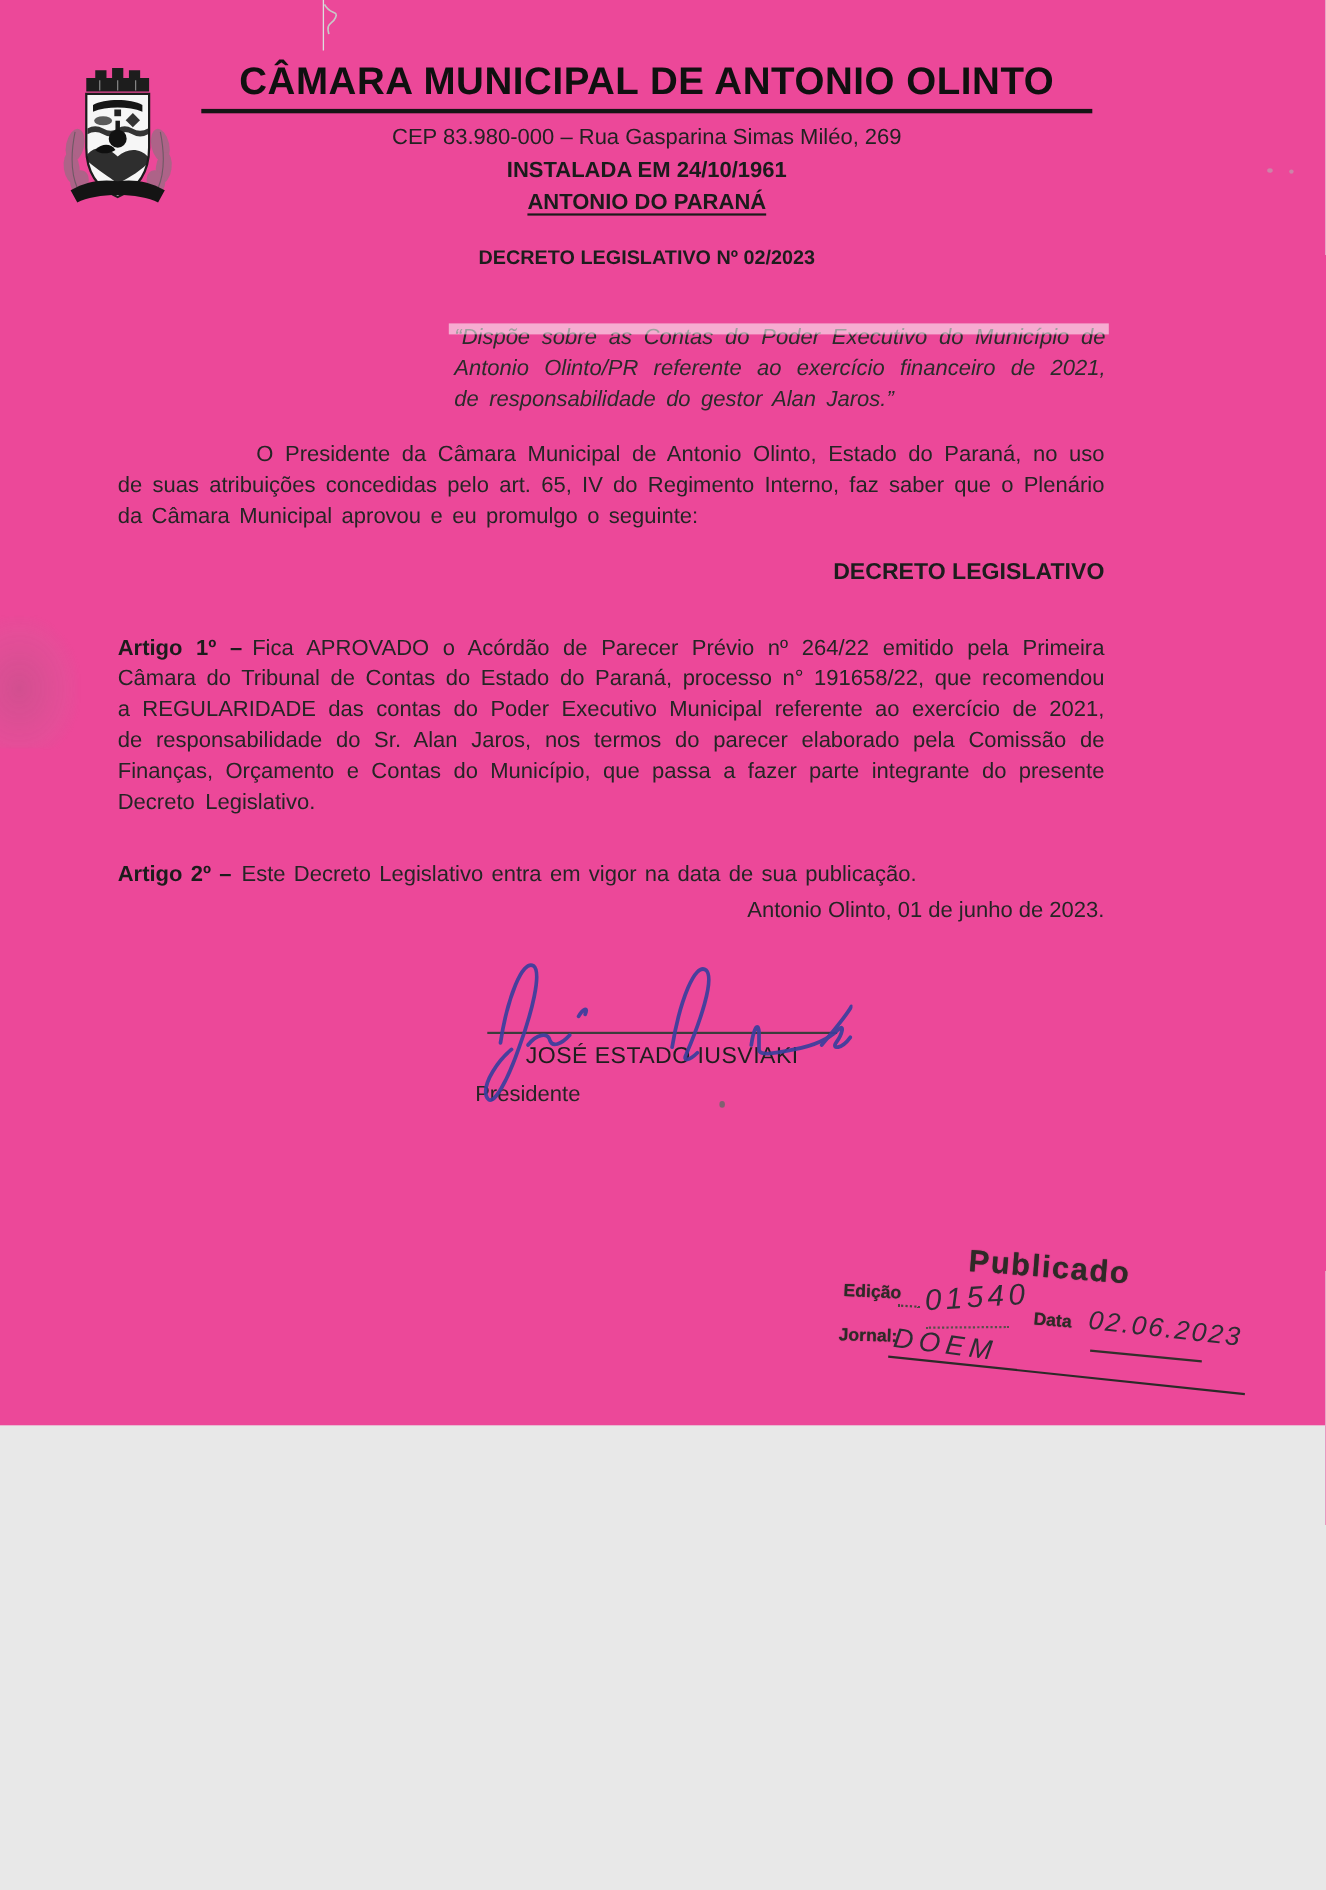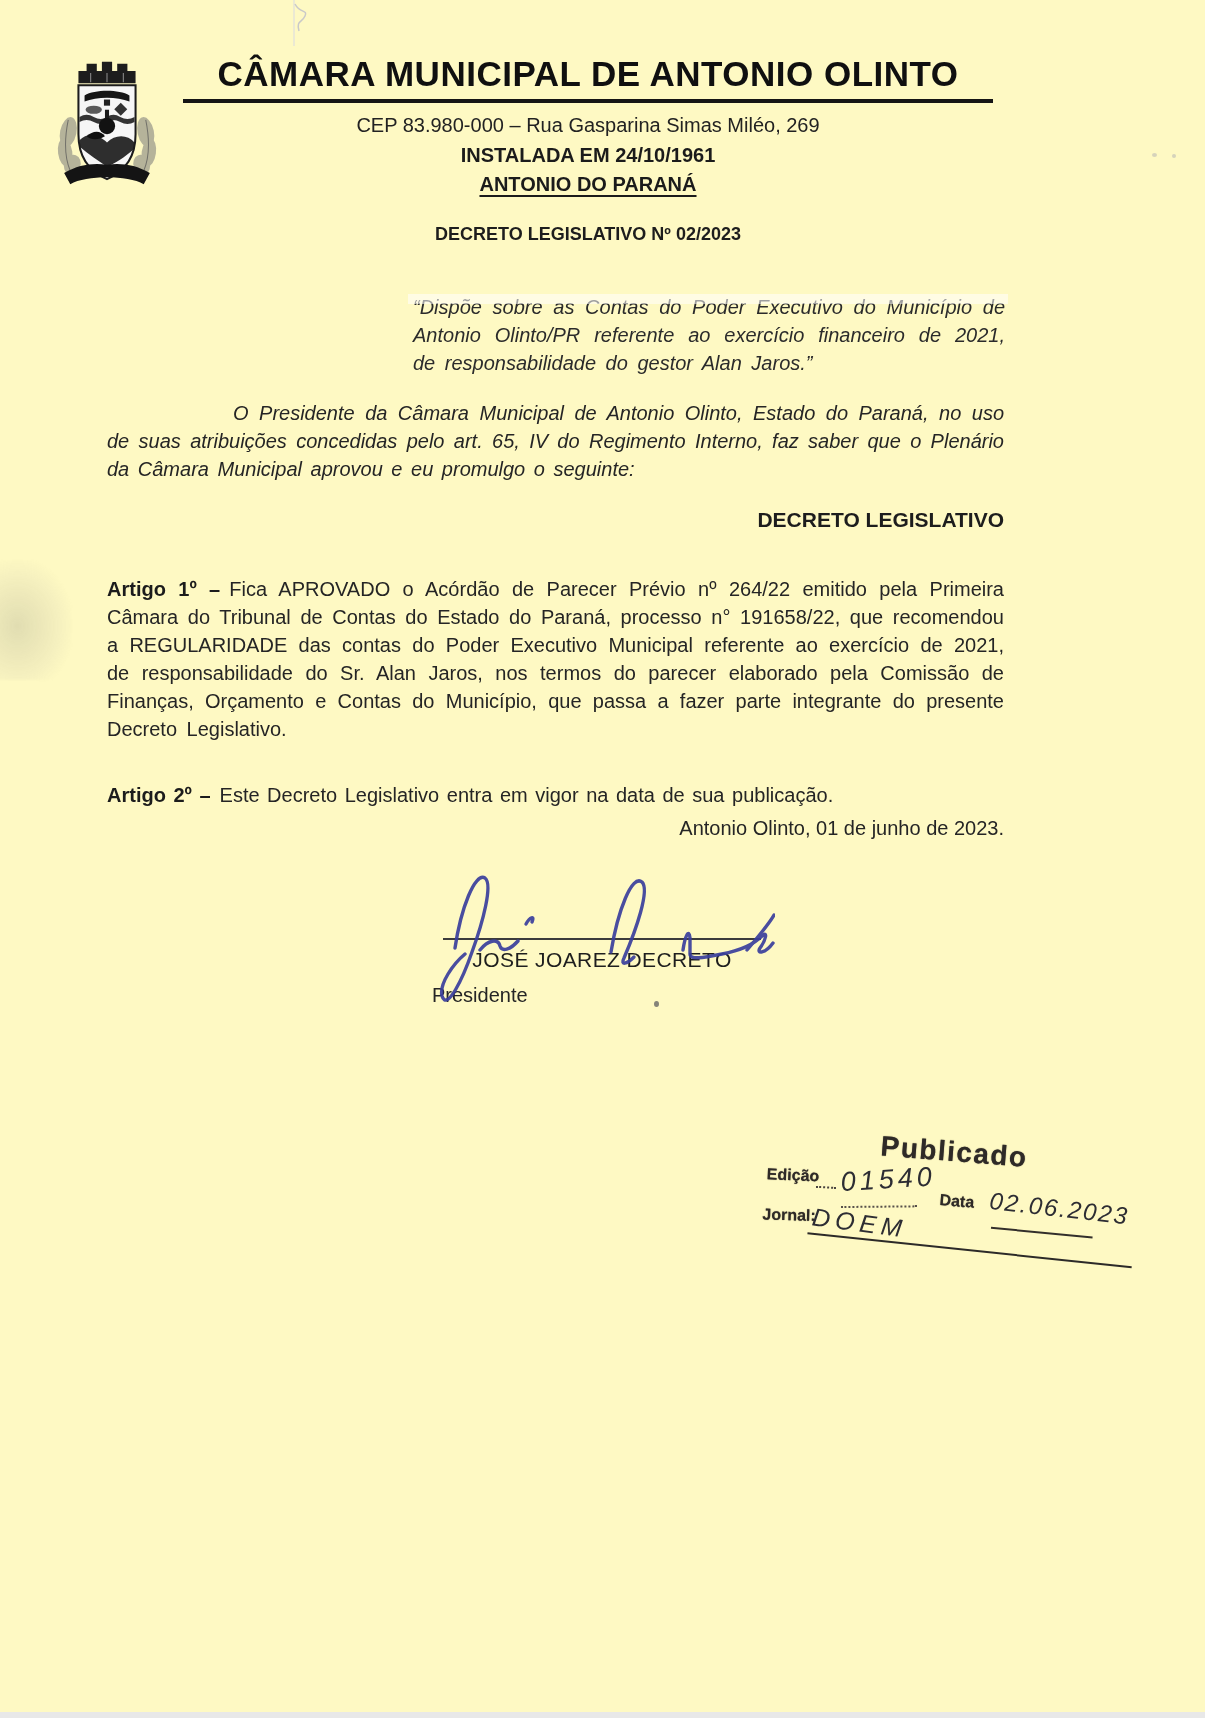--- a/index.html
+++ b/index.html
@@ -1,20 +1,20 @@
 <!DOCTYPE html>
 <html><head>
 <meta charset="utf-8">
 <style>
   html,body{margin:0;padding:0;background:#e8e8e8;}
   #page{
     position:relative;
-    width:1205px;height:1712px;
+    width:1205px;height:1296px;
     margin:0 auto;
-    background:#fef9c3;
+    background:#ec4899;
     font-family:"Liberation Sans","DejaVu Sans",sans-serif;
     color:#252525;
     overflow:hidden;
   }
   
   #crest{position:absolute;left:56px;top:58px;width:102px;height:130px;}
   #header-text{position:absolute;left:183px;top:56px;width:810px;text-align:center;}
   #header-title{
     display:block;font-size:35px;font-weight:bold;letter-spacing:.5px;color:#101010;
     padding-bottom:7px;border-bottom:4px solid #151515;line-height:36px;white-space:nowrap;
@@ -26,21 +26,21 @@
     text-decoration:underline;text-underline-offset:4px;text-decoration-thickness:2px;
   }
   
   #decree-number{position:absolute;top:224px;left:183px;width:810px;text-align:center;
     font-size:18px;font-weight:bold;color:#1d1d1d;}
   #epigraph{position:absolute;top:293px;left:413px;width:592px;
     font-style:italic;font-size:20px;line-height:28px;text-align:justify;word-spacing:4px;color:#2b2b2b;}
   #scan-fade{position:absolute;left:408px;top:294px;width:600px;height:10px;
     background:rgba(255,255,255,.55);pointer-events:none;}
   #preamble{position:absolute;top:399px;left:107px;width:897px;
-    font-size:20px;line-height:28px;text-align:justify;text-indent:126px;word-spacing:3px;font-style:italic;}
+    font-size:20px;line-height:28px;text-align:justify;text-indent:126px;word-spacing:3px;}
   #section-heading{position:absolute;top:508px;left:107px;width:897px;text-align:right;
     font-size:21px;font-weight:bold;color:#1d1d1d;}
   #article-1{position:absolute;top:555px;left:107px;width:897px;
     font-size:20px;line-height:28px;text-align:justify;word-spacing:4px;}
   #article-2{position:absolute;top:761px;left:107px;width:897px;
     font-size:20px;line-height:28px;text-align:justify;word-spacing:2px;}
   .art-label{font-weight:bold;margin-right:9px;color:#1c1c1c;}
   #dateline{position:absolute;top:817px;left:107px;width:897px;text-align:right;font-size:20px;}
   
   #signature-svg{position:absolute;left:425px;top:862px;width:350px;height:160px;z-index:3;}
@@ -161,21 +161,21 @@
     <g fill="none" stroke="#3a3f9d" stroke-width="3.4" stroke-linecap="round" stroke-linejoin="round" opacity=".92">
       <path d="M30,86 C36,46 50,10 60,16 C68,22 58,60 47,90 C38,116 22,150 17,134 C14,122 28,102 40,92"></path>
       <path d="M55,88 C63,78 73,76 75,84 C77,90 85,88 93,79"></path>
       <path d="M101,62 C105,55 110,53 107,60"></path>
       <path d="M186,90 C193,48 207,12 217,20 C225,28 211,68 199,96 C195,104 202,102 209,95"></path>
       <path d="M258,88 C260,74 264,66 265,76 L265,92 C265,98 277,96 297,92 C313,89 327,84 337,74 C343,68 341,78 335,86 C331,92 340,92 348,81"></path>
       <path d="M322,88 C332,76 344,62 349,53"></path>
     </g>
   </svg>
   <div id="signature-line"></div>
-  <div id="signer-name">JOSÉ JOAREZ DECRETO</div>
+  <div id="signer-name">JOSÉ ESTADO IUSVIAKI</div>
   <div id="signer-role">Presidente</div>
 
   <div id="stamp">
     <div id="stamp-published">Publicado</div>
     <div id="stamp-edition-label" class="stamp-label">Edição</div>
     <div id="stamp-edition-dots"></div>
     <div id="stamp-edition-value" class="hand">01540</div>
     <div id="stamp-edition-underline"></div>
     <div id="stamp-date-label" class="stamp-label">Data</div>
     <div id="stamp-date-value" class="hand">02.06.2023</div>

